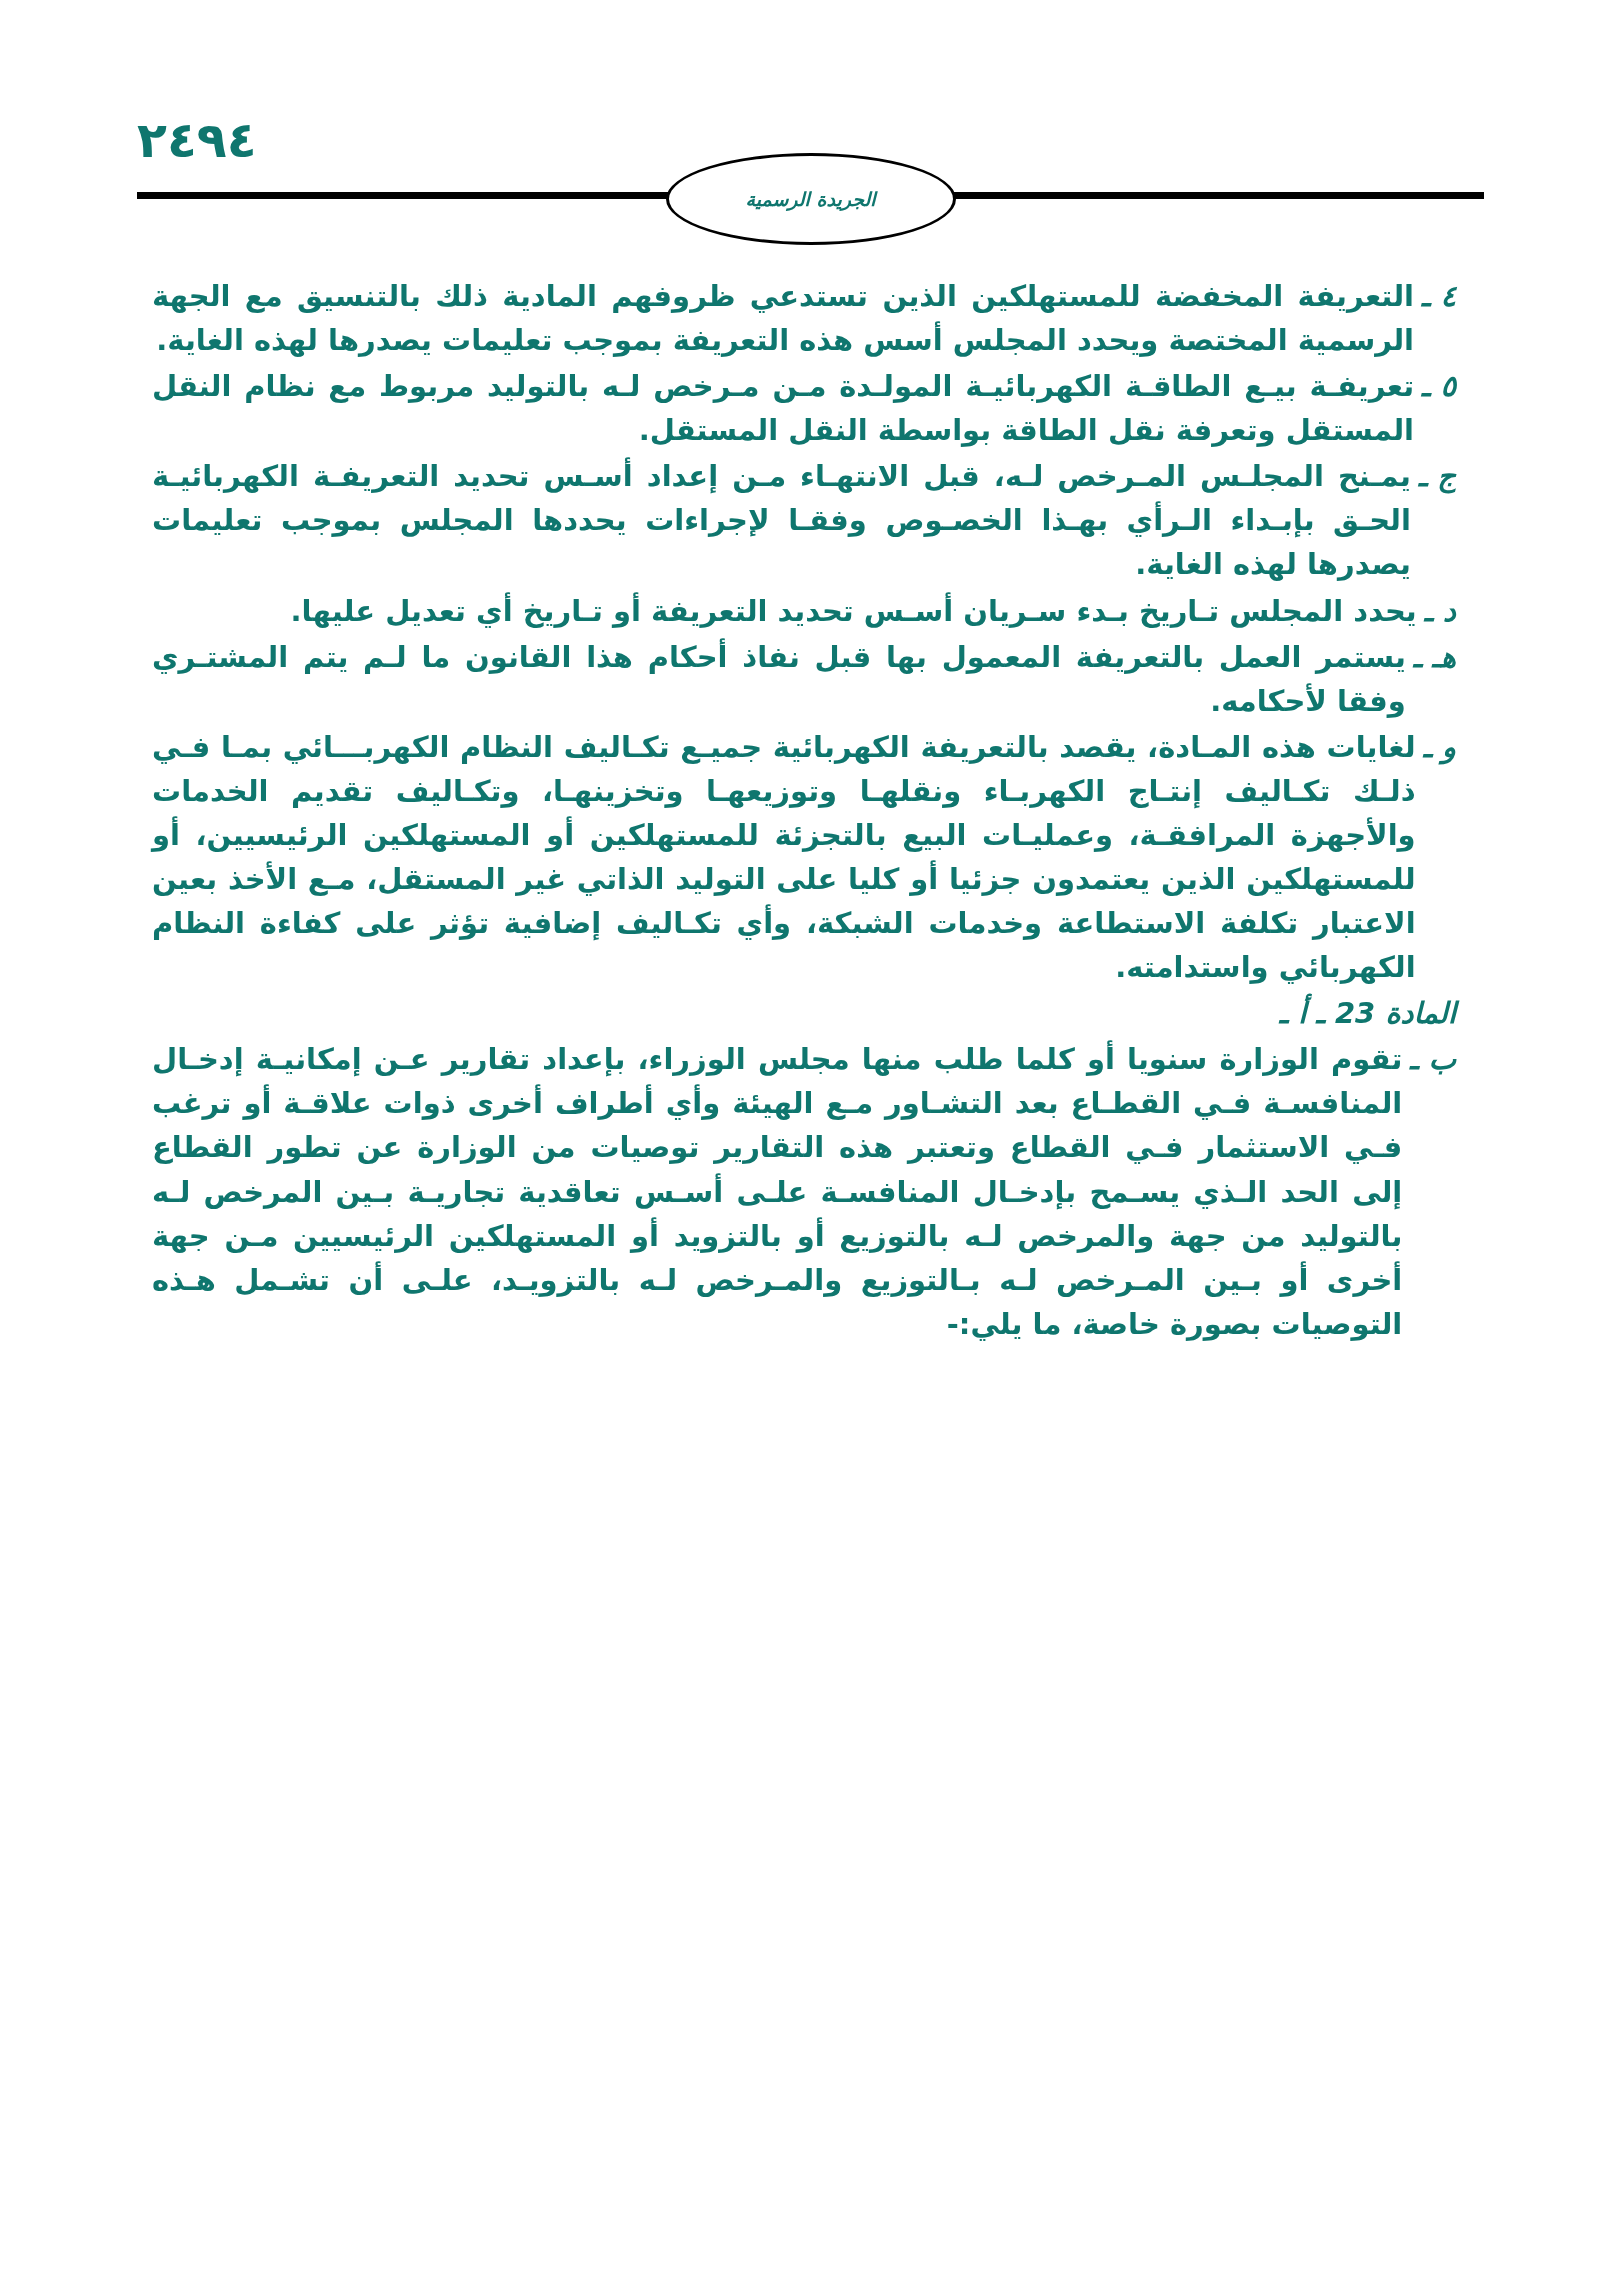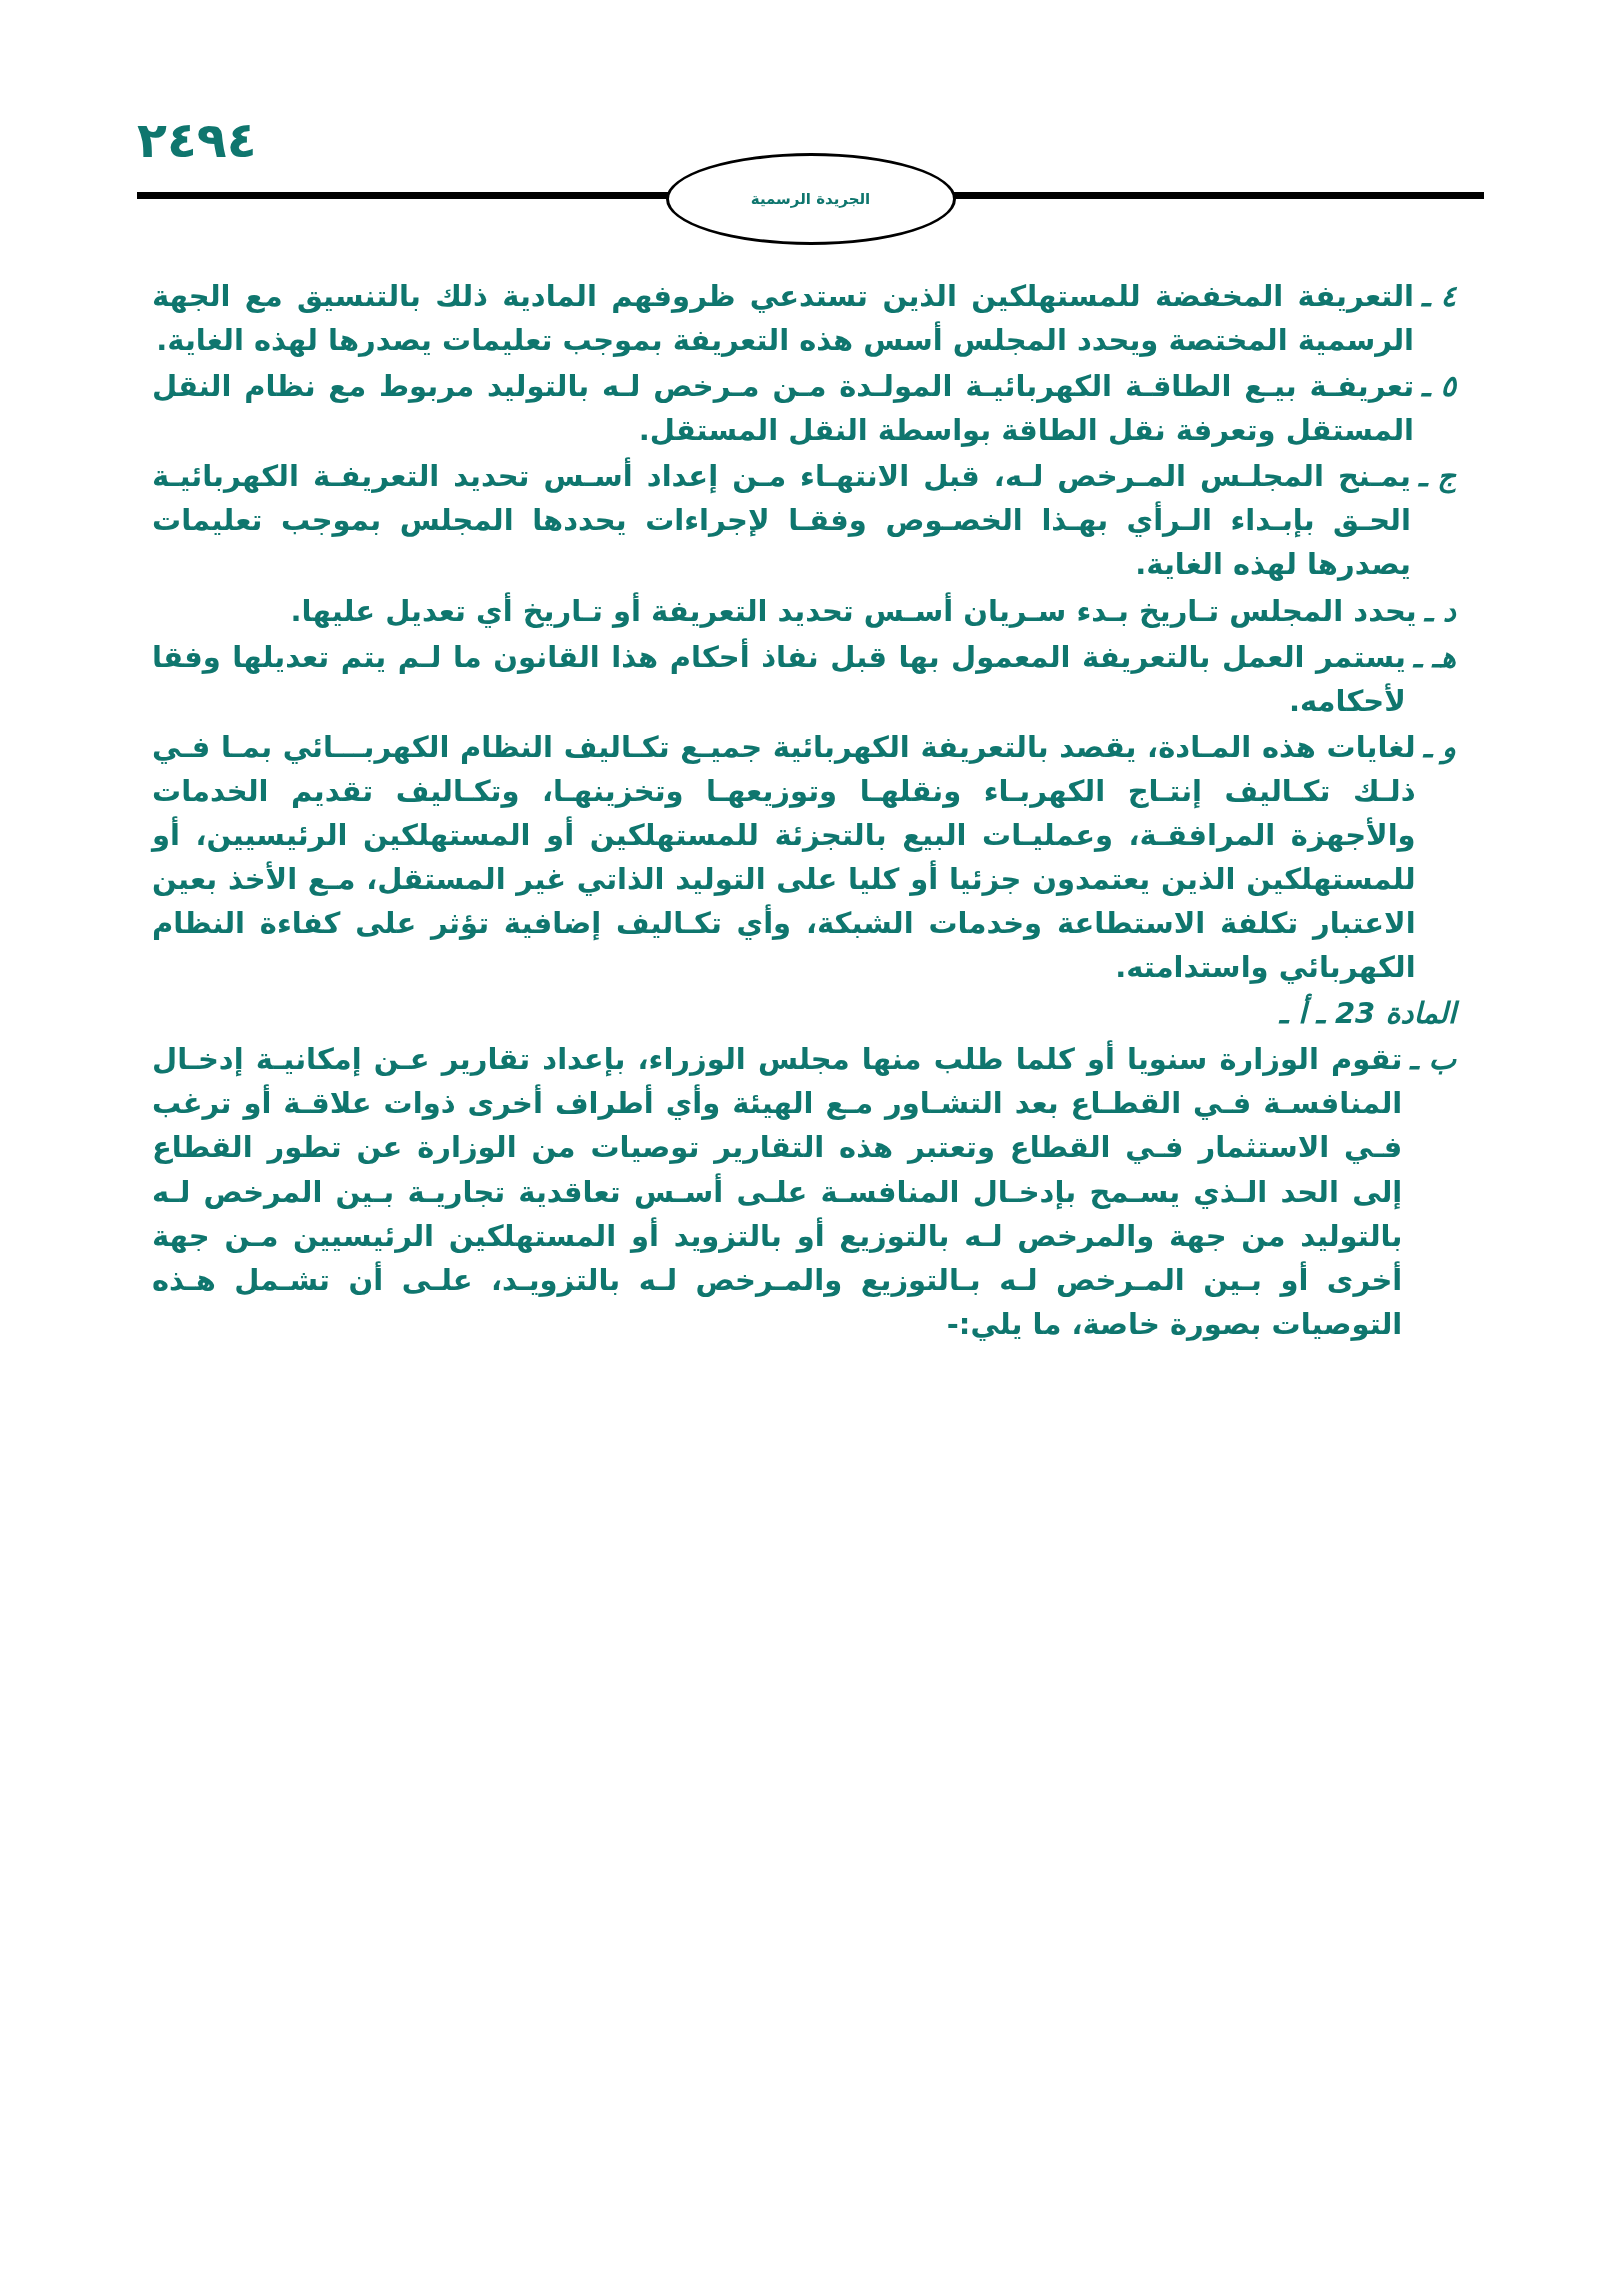--- a/index.html
+++ b/index.html
@@ -52,22 +52,23 @@
     width: 284px;
     height: 86px;
     border: 3.9px solid #000000;
     border-radius: 50%;
     background: #ffffff;
     display: flex;
     align-items: center;
     justify-content: center;
   }
   .gazette-oval span {
-    font-size: 15px;
+    font-size: 19px;
     font-weight: bold;
+    font-style: italic;
   }
 
   
   .content {
     position: absolute;
     top: 274px;
     right: 165px;
     width: 1304px;
     text-align: justify;
     text-align-last: right;
@@ -126,21 +127,21 @@
       <div class="ptext">يمـنح المجلـس المـرخص لـه، قبل الانتهـاء مـن إعداد أسـس تحديد التعريفـة الكهربائيـة الحـق بإبـداء الـرأي بهـذا الخصـوص وفقـا لإجراءات يحددها المجلس بموجب تعليمات يصدرها لهذه الغاية.</div>
     </div>
 
     <div class="para">
       <div class="marker">د ـ</div>
       <div class="ptext">يحدد المجلس تـاريخ بـدء سـريان أسـس تحديد التعريفة أو تـاريخ أي تعديل عليها.</div>
     </div>
 
     <div class="para">
       <div class="marker">هـ ـ</div>
-      <div class="ptext">يستمر العمل بالتعريفة المعمول بها قبل نفاذ أحكام هذا القانون ما لـم يتم تعديلها وفقا لأحكامه.</div>
+      <div class="ptext">يستمر العمل بالتعريفة المعمول بها قبل نفاذ أحكام هذا القانون ما لـم يتم المشتـري وفقا لأحكامه.</div>
     </div>
 
     <div class="para">
       <div class="marker">و ـ</div>
       <div class="ptext">لغايات هذه المـادة، يقصد بالتعريفة الكهربائية جميـع تكـاليف النظام الكهربـــائي بمـا فـي ذلـك تكـاليف إنتـاج الكهربـاء ونقلهـا وتوزيعهـا وتخزينهـا، وتكـاليف تقديم الخدمات والأجهزة المرافقـة، وعمليـات البيع بالتجزئة للمستهلكين أو المستهلكين الرئيسيين، أو للمستهلكين الذين يعتمدون جزئيا أو كليا على التوليد الذاتي غير المستقل، مـع الأخذ بعين الاعتبار تكلفة الاستطاعة وخدمات الشبكة، وأي تكـاليف إضافية تؤثر على كفاءة النظام الكهربائي واستدامته.</div>
     </div>
 
     <div class="para art">
       <div class="marker">المادة 23 ـ أ ـ</div>
     </div>

